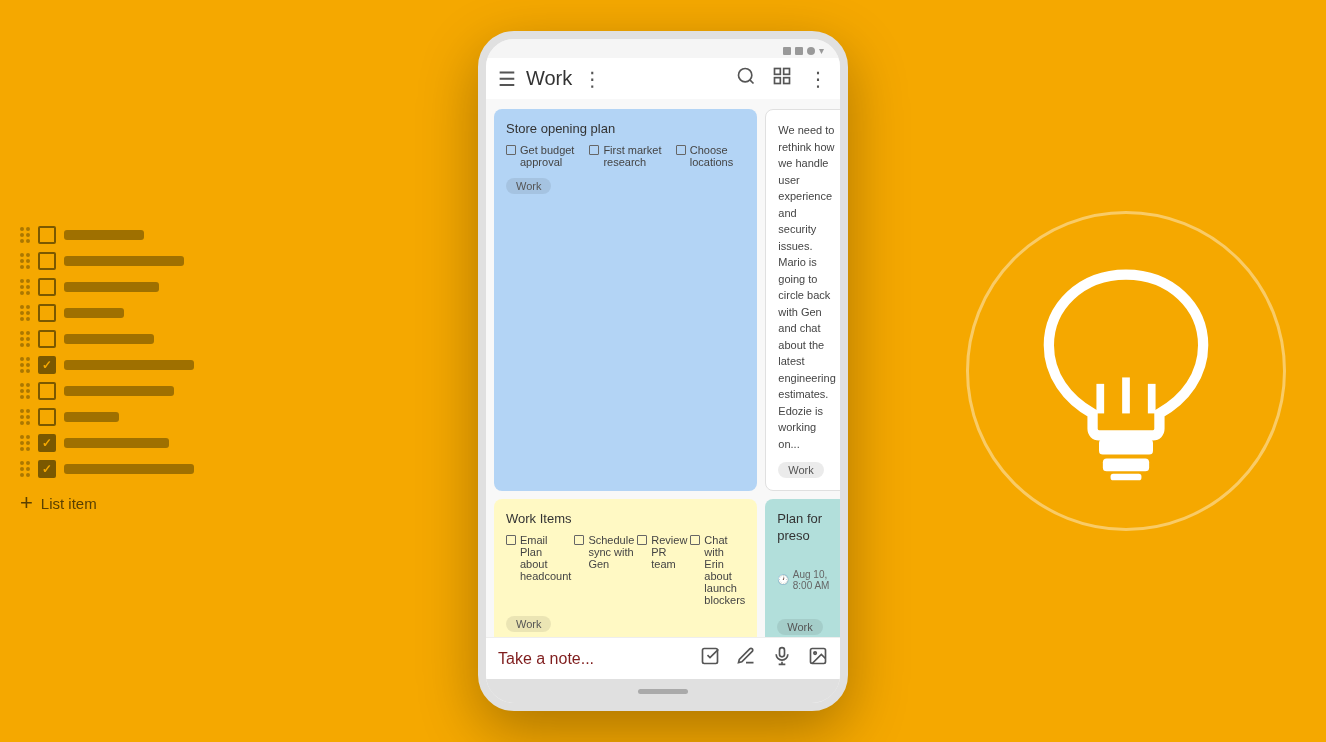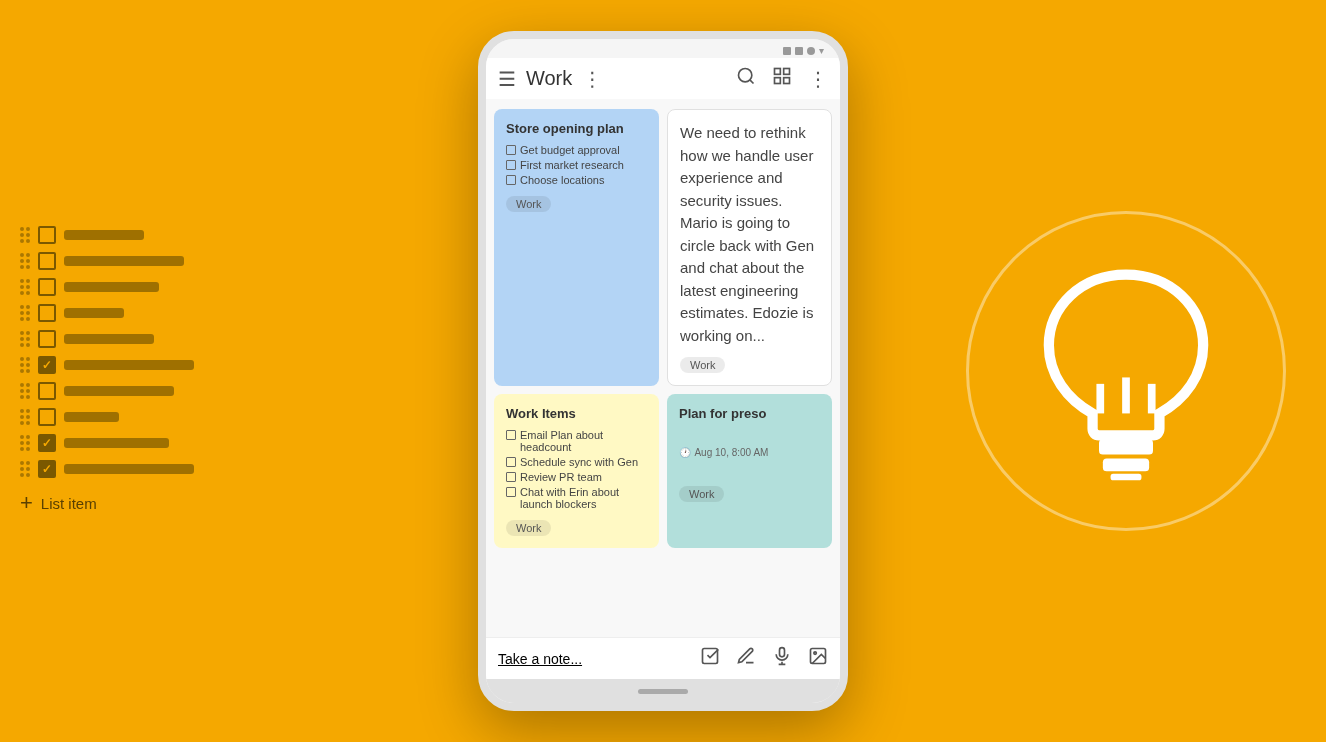--- a/index.html
+++ b/index.html
@@ -175,32 +175,31 @@
       flex-direction: column;
       gap: 6px;
     }
     .note-card.blue { background: #b3d4f5; }
     .note-card.yellow { background: #fff9c4; }
     .note-card.teal { background: #b2dfdb; gap: 24px; }
     .note-card.white { background: white; border: 1px solid #e0e0e0; }
 
     .note-title {
       font-size: 13px;
-      font-weight: 700;
+      font-weight: 400;
       color: #333;
       line-height: 1.3;
     }
     .note-body {
-      font-size: 15px;
+      font-size: 11px;
       color: #444;
       line-height: 1.5;
     }
     .note-checklist {
       display: flex;
-      flex-direction: column;
       gap: 3px;
     }
     .note-check-item {
       font-size: 11px;
       color: #444;
       display: flex;
       align-items: flex-start;
       gap: 4px;
     }
     .mini-checkbox {
@@ -233,23 +232,22 @@
     .bottom-bar {
       background: white;
       padding: 8px 12px;
       display: flex;
       align-items: center;
       justify-content: space-between;
       flex-shrink: 0;
       border-top: 1px solid #eee;
     }
     .take-note-text {
-      font-size: 14px;
-      color: #000000;
-      text-decoration: underline;
+      font-size: 16px;
+      color: #7f1d1d;
     }
     .bottom-icons {
       display: flex;
       gap: 16px;
       align-items: center;
     }
     .bottom-icon {
       font-size: 18px;
       color: #666;
     }

